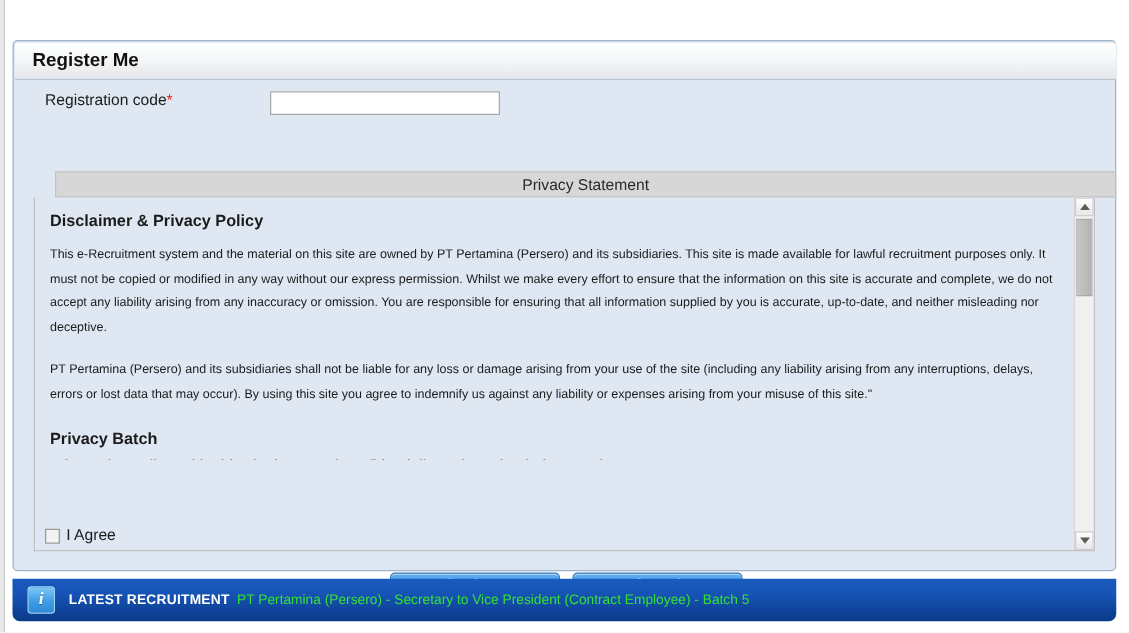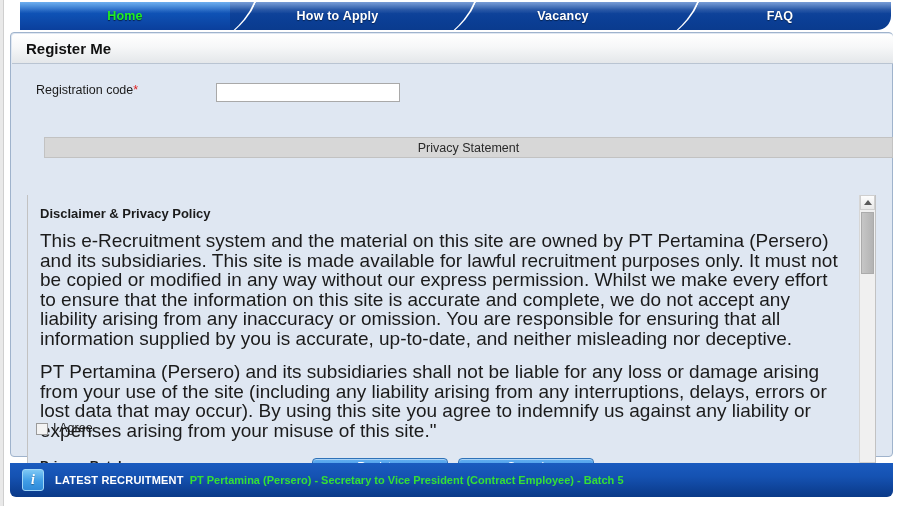--- a/index.html
+++ b/index.html
@@ -143,21 +143,20 @@
     color: #2a2a2a;
   }
   #scrollbox {
     position: absolute;
     left: 16px; top: 125px;
     width: 849px; height: 283px;
     background: #dfe7f2;
     border: 1px solid #c2c2c2;
     border-top: none;
     overflow: hidden;
-    margin-top: 37px;
   }
   #scrollinner {
     position: absolute;
     left: 0; top: 0;
     width: 832px; height: 100%;
     padding: 8px 12px 0 12px;
     overflow: hidden;
   }
   .doc-h {
     font-size: 13px;
@@ -165,21 +164,21 @@
     color: #1b1b1b;
     margin: 3px 0 10px 0;
   }
   .doc-h2 {
     font-size: 13px;
     font-weight: bold;
     color: #1b1b1b;
     margin: 18px 0 6px 0;
   }
   .doc-p {
-    font-size: 19px;
+    font-size: 10px;
     line-height: 19.5px;
     color: #1b1b1b;
     margin: 0 0 14px 0;
     text-align: left;
   }
   .doc-clip {
     font-size: 12.6px;
     line-height: 19.5px;
     color: #1b1b1b;
     margin: 0;
@@ -291,64 +290,43 @@
     font-size: 11px;
     font-weight: bold;
     letter-spacing: 0.2px;
     white-space: nowrap;
     text-align: right;
   }
   #foottext {
     margin-left: 6px;
     color: #35e035;
     font-size: 11px;
-    font-weight: bold;
+    font-weight: normal;
     white-space: nowrap;
   }
 
   
   #edgeL { position: absolute; left: 0; top: 0; width: 4px; height: 506px; background: #e9e9e9; border-right: 1px solid #cfcfcf; }
 </style>
 </head>
 <body>
 
 <div id="page">
 
   <div id="edgeL"></div>
 
-  <div id="navbar">
-    <div id="homeglow"></div>
-    <div id="navsheen"></div>
-
-    <div class="slash" style="left:184px;"></div>
-    <div class="slash" style="left:404px;"></div>
-    <div class="slash" style="left:627px;"></div>
-
-    <div class="navtab active" style="left:0px;width:210px;">
-      <span>Home</span>
-    </div>
-    <div class="navtab" style="left:215px;width:205px;">
-      <span>How to Apply</span>
-    </div>
-    <div class="navtab" style="left:438px;width:210px;">
-      <span>Vacancy</span>
-    </div>
-    <div class="navtab" style="left:660px;width:200px;">
-      <span>FAQ</span>
-    </div>
-  </div>
 
   <div id="panel">
 
     <div id="titlebar">
       <span id="pagetitle">Register Me</span>
     </div>
 
     <div id="form">
-      <div class="frow" style="top:18px;">
+      <div class="frow" style="top:8px;">
         <span class="flabel"><span>Registration code</span><span class="req">*</span></span>
         <input class="finput" type="text" value="" placeholder="" style="">
       </div>
     </div>
 
     <div id="privheader">
       <span>Privacy Statement</span>
     </div>
 
     <div id="scrollbox">

